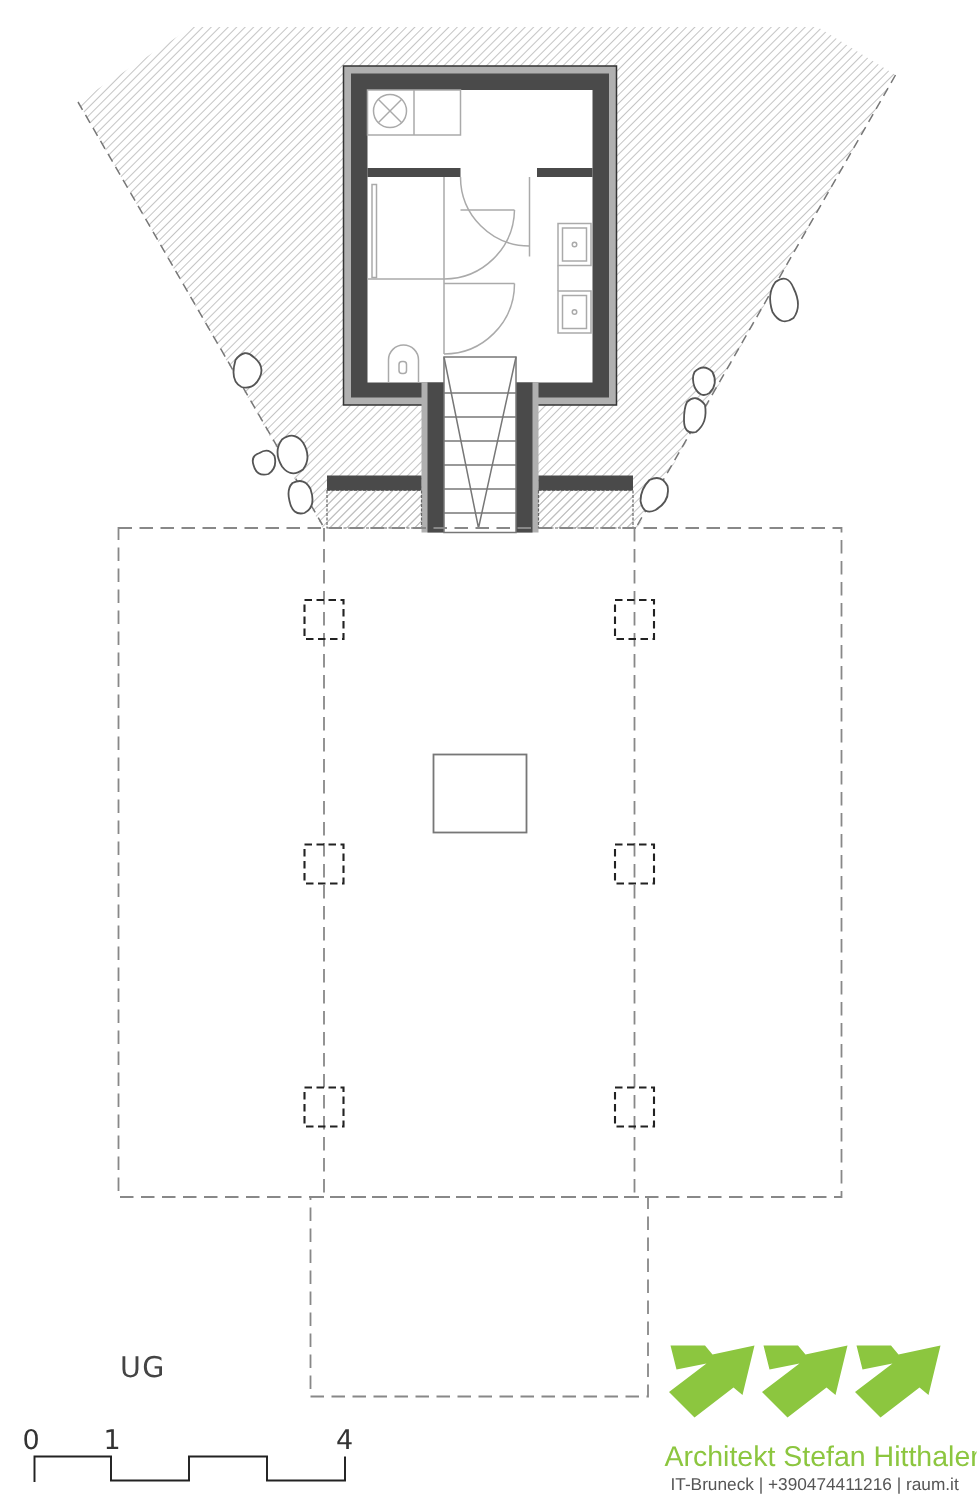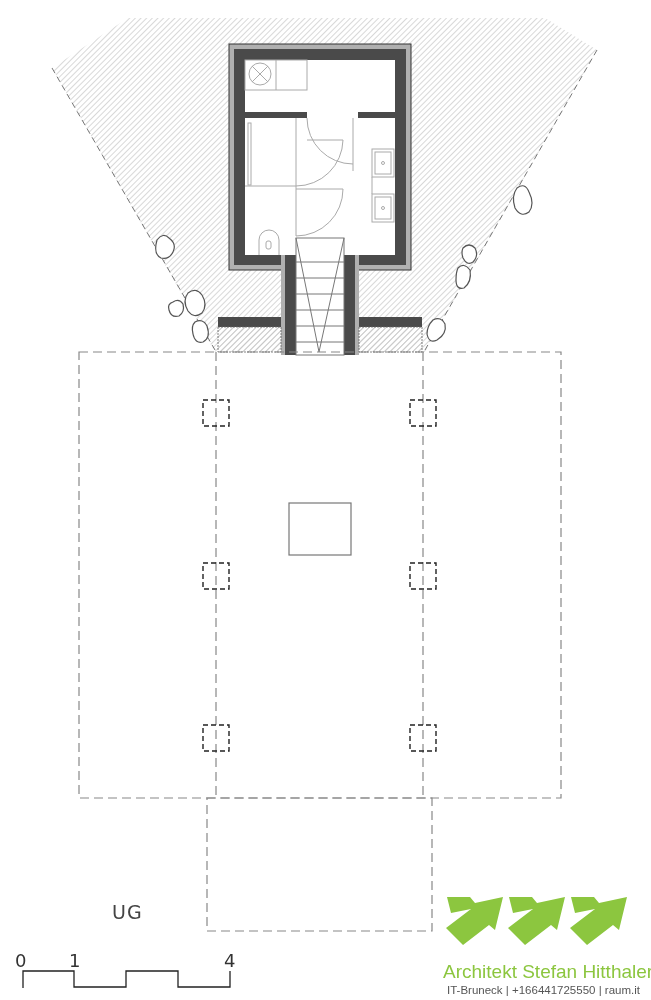--- a/index.html
+++ b/index.html
@@ -1,18 +1,18 @@
 <!DOCTYPE html>
 <html><head>
 <meta charset="utf-8">
 <style>
   html, body { margin:0; padding:0; background:#ffffff; }
   body { width:651px; height:1000px; position:relative; overflow:hidden; font-family:"Liberation Sans", sans-serif; }
   svg { position:absolute; left:0; top:0; }
-  .label-ug { position:absolute; left:80px; top:901px; font-size:19px; color:#444; letter-spacing:1px; font-family:"DejaVu Sans", sans-serif;margin-left:32px; }
+  .label-ug { position:absolute; left:80px; top:901px; font-size:19px; color:#444; letter-spacing:1px; font-family:"DejaVu Sans", sans-serif; }
   .scale-num { position:absolute; font-size:18px; color:#333; font-family:"DejaVu Sans", sans-serif; }
   .brand-name { position:absolute; left:443px; top:961px; font-size:19px; color:#8cc63f; white-space:nowrap; font-family:"Liberation Sans", sans-serif; }
   .brand-info { position:absolute; left:447px; top:984px; font-size:11.5px; color:#555; white-space:nowrap; font-family:"Liberation Sans", sans-serif; }
 </style>
 </head>
 <body>
 
 <svg width="651" height="1000" viewBox="0 0 651 1000">
   <defs>
     <pattern id="hatch" width="4" height="4" patternUnits="userSpaceOnUse" patternTransform="rotate(45)">
@@ -126,13 +126,13 @@
     <polygon points="571,897 594,897 599,903 627,897 619,930 613,925 587,945 570,928 595,909 575,913"></polygon>
   </g>
 </svg>
 
 <div class="label-ug">UG</div>
 <div class="scale-num" style="left:15px; top:950px;">0</div>
 <div class="scale-num" style="left:69px; top:950px;">1</div>
 <div class="scale-num" style="left:224px; top:950px;">4</div>
 
 <div class="brand-name">Architekt Stefan Hitthaler</div>
-<div class="brand-info">IT-Bruneck | +166441725550 | raum.it</div>
+<div class="brand-info">IT-Bruneck | +390474411216 | raum.it</div>
 
 </body></html>

